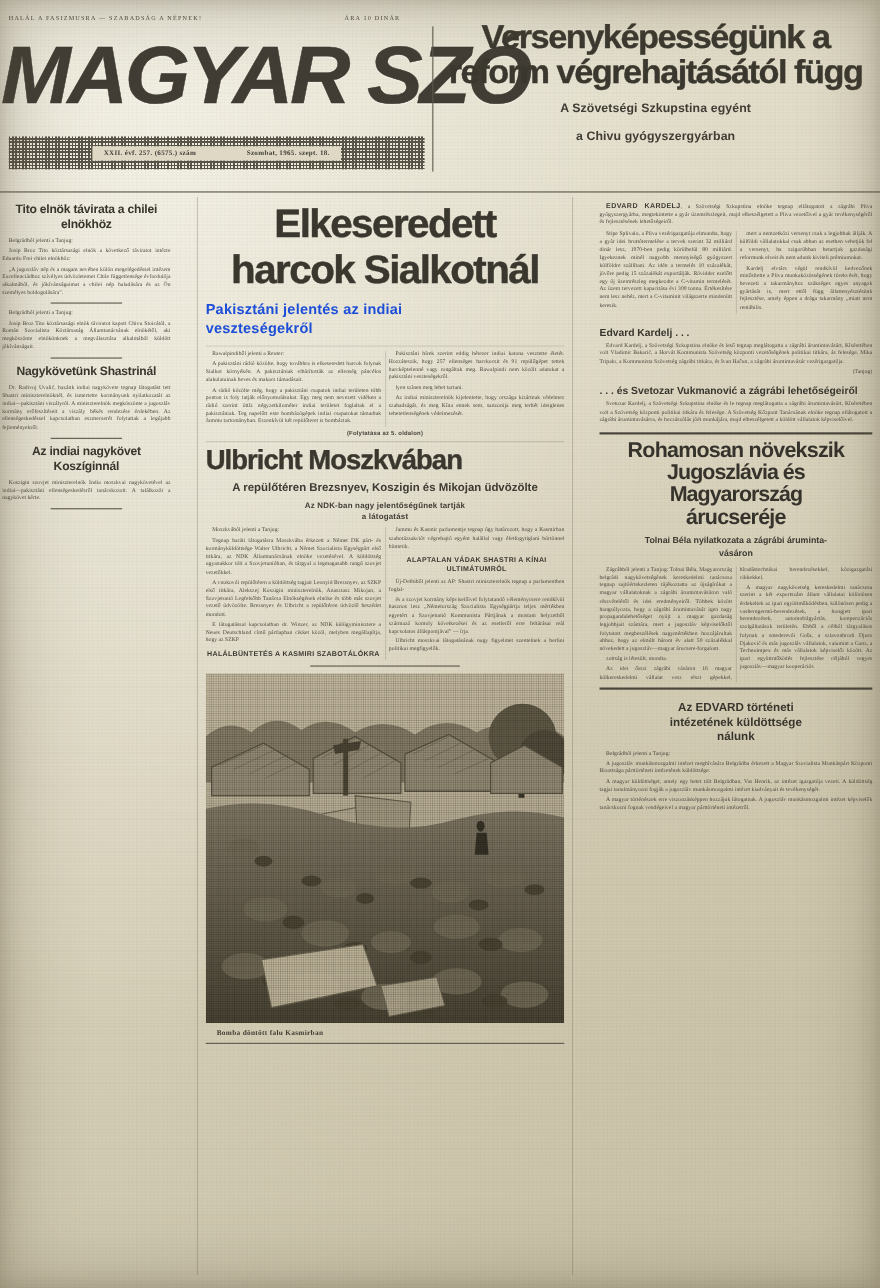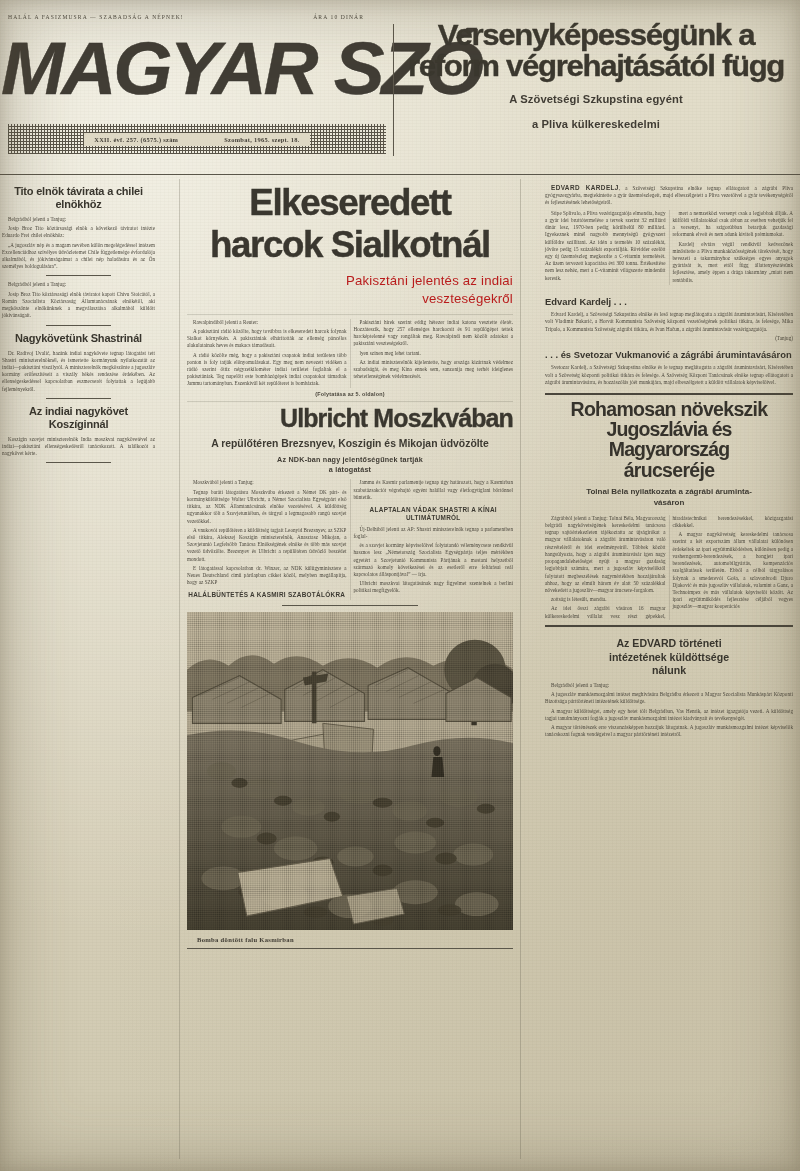--- a/index.html
+++ b/index.html
@@ -114,31 +114,31 @@
   }
 
   
   #big-head{
     font-family:"Liberation Sans",sans-serif;font-weight:bold;
     font-size:36px;line-height:1.0;text-align:center;letter-spacing:-1.4px;
     color:#3a372f;-webkit-text-stroke:.4px #3a372f;transform:scaleX(1.02);
     margin:6px 0 0;
   }
   #big-sub{
-    font-family:"Liberation Sans",sans-serif;font-weight:normal;
-    font-size:13.2px;line-height:1.24;text-align:right;margin:10px 0 6px;
-    color:#b91c1c;letter-spacing:.2px;
+    font-family:"Liberation Sans",sans-serif;font-weight:bold;
+    font-size:13.2px;line-height:1.24;text-align:left;margin:10px 0 6px;
+    color:#1d4ed8;letter-spacing:.2px;
   }
   .contnote{
     text-align:center;font-family:"Liberation Sans",sans-serif;font-weight:bold;
     font-size:5.4px;color:#4a463c;margin:3px 0;letter-spacing:.2px;
   }
   #ulb-head{
     font-family:"Liberation Sans",sans-serif;font-weight:bold;
-    font-size:25px;line-height:1;text-align:right;letter-spacing:-.9px;
+    font-size:25px;line-height:1;text-align:left;letter-spacing:-.9px;
     color:#3a372f;-webkit-text-stroke:.35px #3a372f;margin:2px 0 6px;
   }
   .ulb-sub1{
     font-family:"Liberation Sans",sans-serif;font-weight:bold;font-size:10.4px;
     text-align:center;line-height:1.25;color:#3d3a32;margin:0 0 5px;
   }
   .ulb-sub2{
     font-family:"Liberation Sans",sans-serif;font-weight:bold;font-size:7.2px;
     text-align:center;line-height:1.3;color:#403c34;margin:0 0 5px;letter-spacing:.2px;
   }
@@ -209,21 +209,21 @@
         <span>Szombat, 1965. szept. 18.</span>
       </div>
     </div>
 
     <div id="masthead-divider"></div>
 
     <div id="lede">
       <div class="k1">Versenyképességünk a</div>
       <div class="k1">reform végrehajtásától függ</div>
       <div class="k2">A Szövetségi Szkupstina egyént</div>
-      <div class="k2">a Pliva külkereskedelmi</div>
+      <div class="k2">a Chivu gyógyszergyárban</div>
     </div>
   </div>
 
   <hr id="toprule">
 
   <div id="grid">
 
     <div class="col left">
 
       <div>
@@ -413,21 +413,21 @@
         <p>Kardelj elvtárs végül rendkívül kedvezőnek minősítette a Pliva munkaközösségének törekvését, hogy bevezeti a takarmányhoz szükséges egyes anyagok gyártását is, mert ettől függ állattenyésztésünk fejlesztése, amely éppen a drága takarmány „miatt nem rentábilis.</p>
       </div>
 
       <div style="display:flex;gap:7px;margin-top:4px">
         <div style="flex:1">
           <h2 class="r-sub" style="font-size:9.4px;text-align:left">Edvard Kardelj . . .</h2>
           <div class="body-txt">
             <p>Edvard Kardelj, a Szövetségi Szkupstina elnöke és leső tegnap meglátogatta a zágrábi árumintavásárt, Kíséretében volt Vladimir Bakarić, a Horvát Kommunista Szövetség központi vezetőségének politikai titkára, ás felesége, Mika Tripalo, a Kommunista Szövetség zágrábi titkára, és Ivan Hačun, a zágrábi árumintavásár vezérigazgatója.</p>
             <p style="text-align:right;text-indent:0">(Tanjug)</p>
           </div>
-          <h2 class="r-sub" style="font-size:9.4px;text-align:left">. . . és Svetozar Vukmanović a zágrábi árumintavásáron</h2>
+          <h2 class="r-sub" style="font-size:9.4px;text-align:left">. . . és Svetozar Vukmanović a zágrábi lehetőségeiről</h2>
           <div class="body-txt">
             <p>Svetozar Kardelj, a Szövetségi Szkupstina elnöke és le tegnap meglátogatta a zágrábi árumintavásárt, Kíséretében volt a Szövetség központi politikai titkára és felesége. A Szövetség Kőzpont Tanácsának elnöke tegnap ellátogatott a zágrábi árumintavásárra, és hozzászólás jóét munkájára, majd elbeszélgetett a küldött vállalatok képviselőivel.</p>
           </div>
         </div>
       </div>
 
       <hr class="rule-thick">
 
       <h1 id="aru-headline-l1" class="hl" style="font-size:19.5px;line-height:1.04;text-align:center;letter-spacing:-.7px;margin:2px 0 0;">Rohamosan növekszik</h1>
       <h1 class="hl" style="font-size:19.5px;line-height:1.04;text-align:center;letter-spacing:-.9px;margin:0;">Jugoszlávia és Magyarország</h1>

